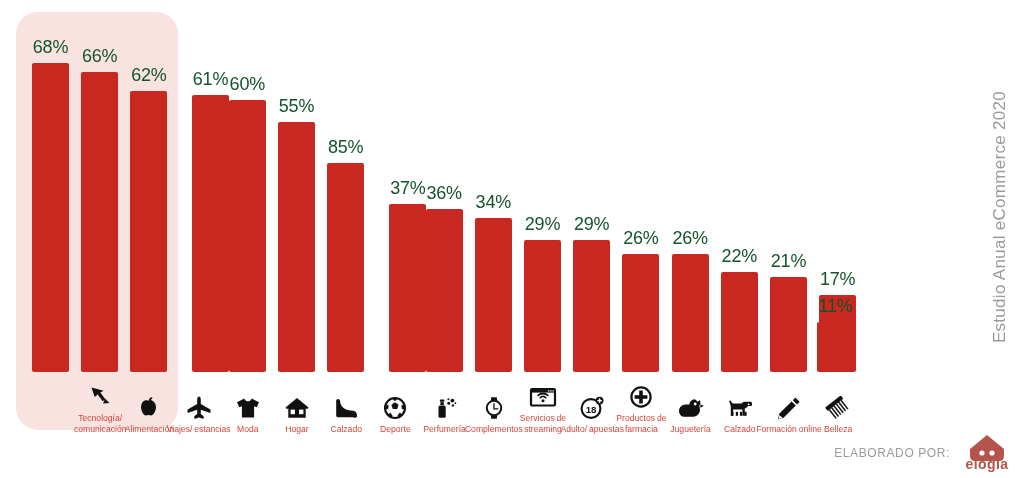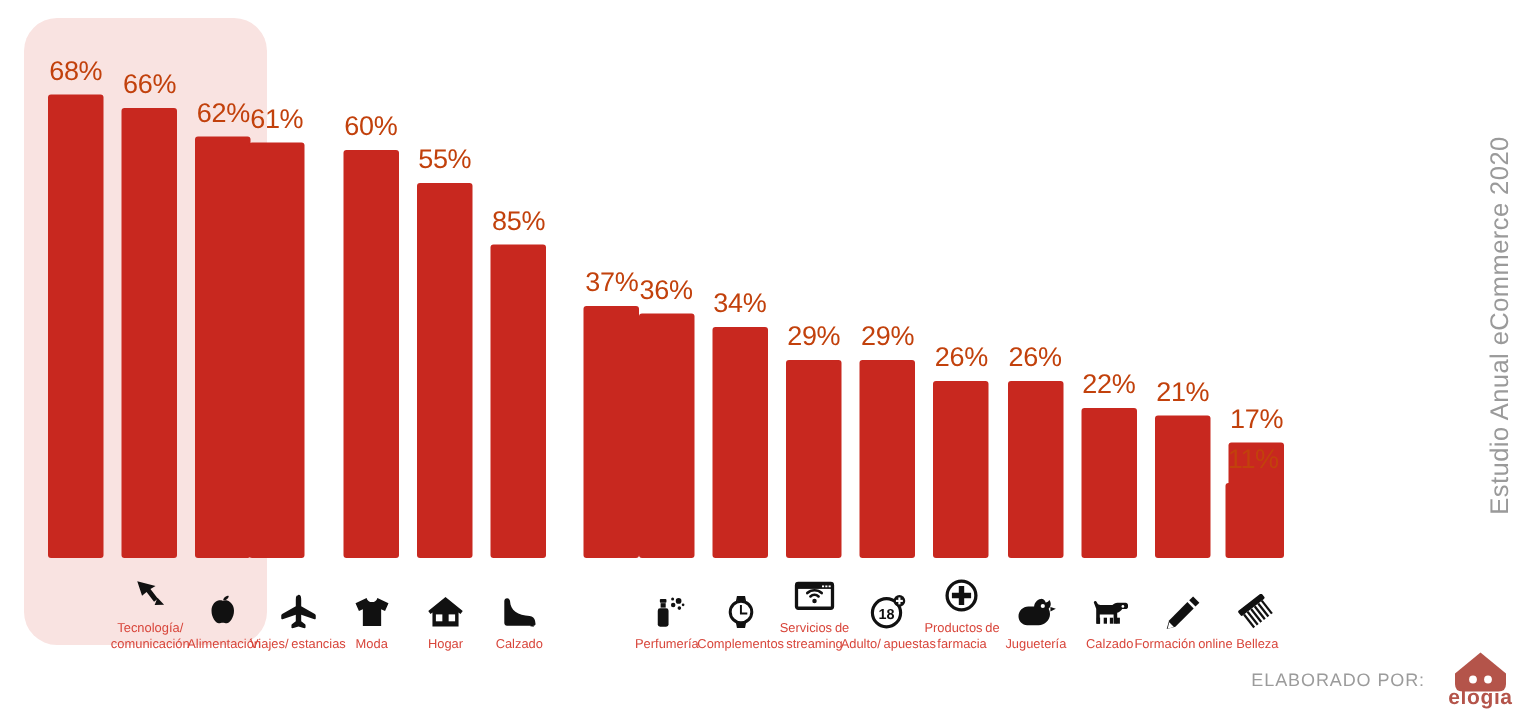--- a/index.html
+++ b/index.html
@@ -51,21 +51,21 @@
     align-items: center;
   }
   .bar-value {
     position: absolute;
     width: 70px;
     text-align: center;
     left: 50%;
     transform: translateX(-50%);
     font-size: 18px;
     font-weight: 400;
-    color: #c2410c;
+    color: #14532d;
     letter-spacing: -0.2px;
     white-space: nowrap;
   }
   .bar-rect {
     width: 37px;
     background: #c8281f;
     border-radius: 2px;
   }
 
   
@@ -173,21 +173,21 @@
       </div>
       <div class="cat-block" style="left: 130.4px;">
         <div class="cat-icon">
           <svg width="24" height="24" viewBox="0 0 24 24">
             <path fill="#111111" d="M12.4 5.1c-1.1-.9-2.5-1.2-3.9-.8C6 5 4 7.6 4 11.1c0 4.3 2.8 8.4 4.9 8.4.9 0 1.6-.4 2.6-.4s1.7.4 2.6.4c2.1 0 4.9-4.1 4.9-8.4 0-3.4-2-6-4.5-6.8-1.3-.4-2.6-.1-3.6.7z"></path>
             <path fill="#111111" d="M12.6 4.2c1.2-.2 2.3-1.1 2.8-2.2.2-.5-.1-.9-.6-.8-1.3.2-2.5 1.2-2.9 2.3-.2.5.1.8.7.7z"></path>
           </svg>
         </div>
         <div class="cat-label" style="color: rgb(216, 69, 58);">Alimentación</div>
       </div>
-      <div class="bar-col" style="left: 166px;">
+      <div class="bar-col" style="left: 192px;">
         <div class="bar-value" style="bottom: 282px;">61%</div>
         <div class="bar-rect" style="height: 277px; background: rgb(200, 40, 31);"></div>
       </div>
       <div class="cat-block" style="left: 179.6px;">
         <div class="cat-icon">
           <svg width="26" height="24" viewBox="0 0 26 24">
             <path fill="#111111" d="M12.2 1.2c.5-.9 1.6-.9 2.1 0 .4.7.5 1.6.5 2.6v4.3l9.1 5.2c.4.2.6.6.6 1v1.9c0 .5-.4.8-.9.6l-8.8-3v4.3l2.6 2c.2.2.3.4.3.7v1.4c0 .4-.4.7-.8.6l-3.9-1.2-3.9 1.2c-.4.1-.8-.2-.8-.6v-1.4c0-.3.1-.5.3-.7l2.6-2v-4.3l-8.8 3c-.5.2-.9-.1-.9-.6v-1.9c0-.4.2-.8.6-1l9.1-5.2V3.8c0-1 .1-1.9.5-2.6z"></path>
           </svg>
         </div>
         <div class="cat-label" style="color: rgb(216, 69, 58);">Viajes/ estancias</div>
@@ -227,20 +227,34 @@
           <svg width="26" height="24" viewBox="0 0 26 24">
             <path fill="#111111" d="M3.2 4.8c0-1 .8-1.9 1.9-1.9 1 0 1.8.8 1.9 1.8.2 3.3 1.4 5.6 3.6 7.2 2.4 1.8 5.6 2.5 9.5 2.8 1.9.2 3.3 1.4 3.6 3.1l.3 2.1c.1.7-.4 1.3-1.1 1.3H5c-1 0-1.8-.8-1.8-1.8V4.8z"></path>
             <path fill="#111111" d="M21.6 19.1l1.4 2.8-2.5-.4z"></path>
           </svg>
         </div>
         <div class="cat-label" style="color: rgb(216, 69, 58);">Calzado</div>
       </div>
       <div class="bar-col" style="left: 376.4px; margin-left: 13px;">
         <div class="bar-value" style="bottom: 173px;">37%</div>
         <div class="bar-rect" style="height: 168px; background: rgb(200, 40, 31);"></div>
+      </div>
+      <div class="cat-block" style="left: 376.4px;">
+        <div class="cat-icon">
+          <svg width="26" height="24" viewBox="0 0 26 24">
+            <circle cx="13" cy="12" r="10" fill="none" stroke="#111111" stroke-width="2.1"></circle>
+            <path fill="#111111" d="M13 6.2l3.6 2.6-1.4 4.2h-4.4l-1.4-4.2z"></path>
+            <path fill="#111111" d="M13 1.9l2.3 1.9-2.3 1.2-2.3-1.2z"></path>
+            <path fill="#111111" d="M4.1 8.2l2.5 1.2-.3 3.3-2.6.8z"></path>
+            <path fill="#111111" d="M21.9 8.2l.4 5.3-2.6-.8-.3-3.3z"></path>
+            <path fill="#111111" d="M8.2 16.4l2.3 3-.9 2.2-3.9-2.5z"></path>
+            <path fill="#111111" d="M17.8 16.4l2.5 2.7-3.9 2.5-.9-2.2z"></path>
+          </svg>
+        </div>
+        <div class="cat-label" style="color: rgb(216, 69, 58);">Deporte</div>
       </div>
       <div class="bar-col" style="left: 425.6px;">
         <div class="bar-value" style="bottom: 168px;">36%</div>
         <div class="bar-rect" style="height: 163px; background: rgb(200, 40, 31);"></div>
       </div>
       <div class="cat-block" style="left: 425.6px;">
         <div class="cat-icon">
           <svg width="26" height="24" viewBox="0 0 26 24">
             <rect fill="#111111" x="6.5" y="9.5" width="7.2" height="12.3" rx="1.6"></rect>
             <rect fill="#111111" x="8.4" y="6.1" width="3.4" height="3"></rect>

